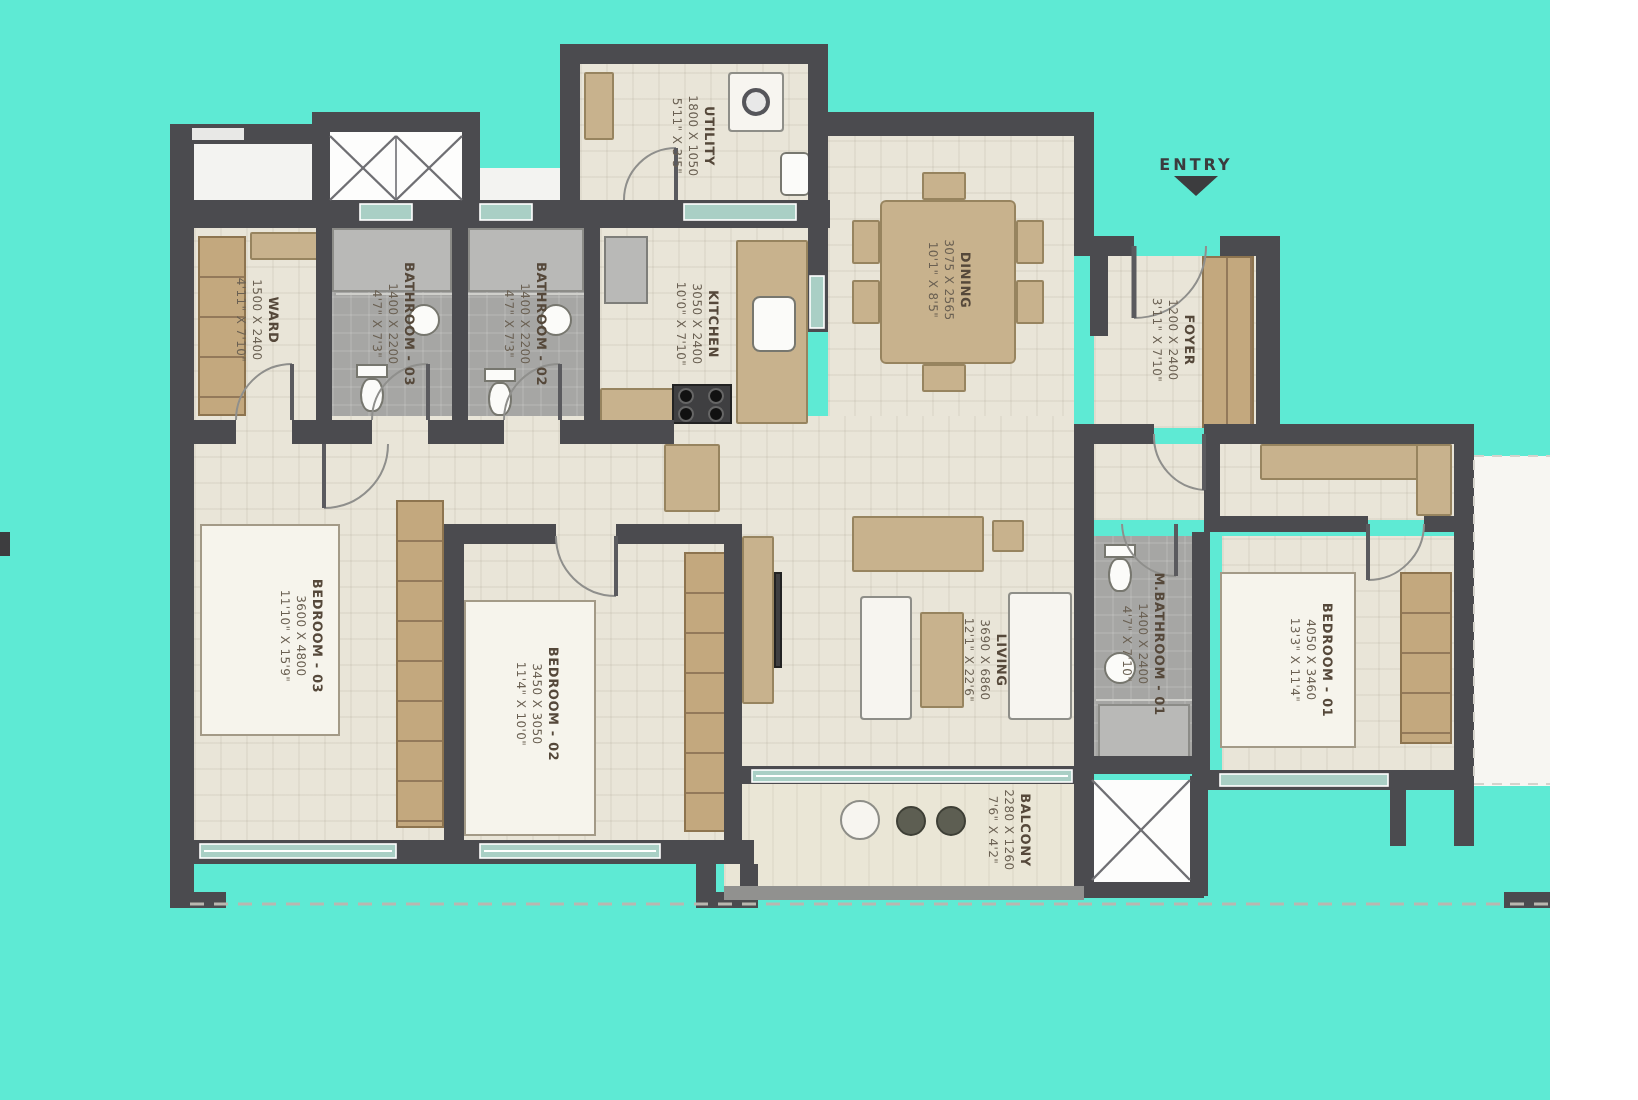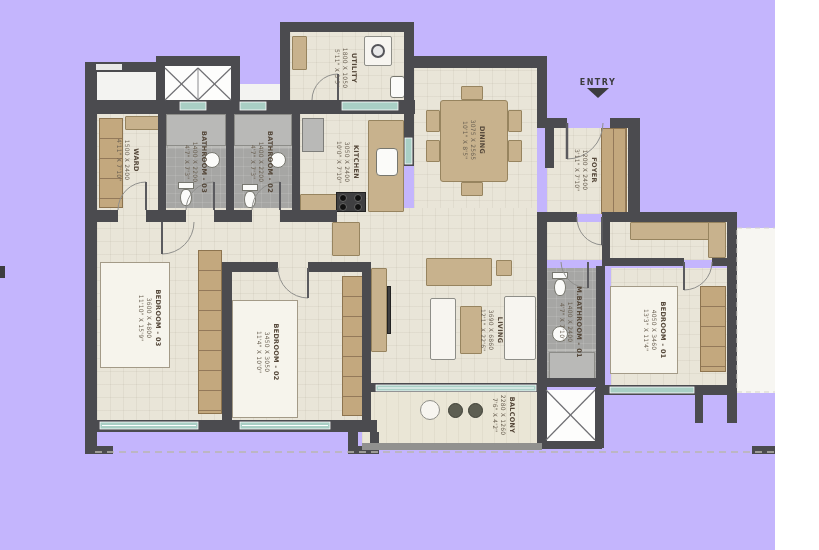--- a/index.html
+++ b/index.html
@@ -1,16 +1,16 @@
 <!DOCTYPE html>
 <html><head>
 <meta charset="utf-8">
 <style>
   html,body{margin:0;padding:0;background:#ffffff;font-family:"DejaVu Sans",sans-serif;}
-  .plan{position:relative;width:775px;height:550px;background:#c4b5fd;overflow:hidden;}
+  .plan{position:relative;width:775px;height:550px;background:#5eead4;overflow:hidden;}
 
   
   .floor{position:absolute;background:#e9e5d8;
     background-image:
       repeating-linear-gradient(0deg, rgba(120,110,90,.08) 0 1px, transparent 1px 13px),
       repeating-linear-gradient(90deg, rgba(120,110,90,.08) 0 1px, transparent 1px 13px);
     z-index:1;}
   .bathfloor{position:absolute;background:#a6a6a4;
     background-image:
       repeating-linear-gradient(0deg, rgba(255,255,255,.10) 0 1px, transparent 1px 9px),

